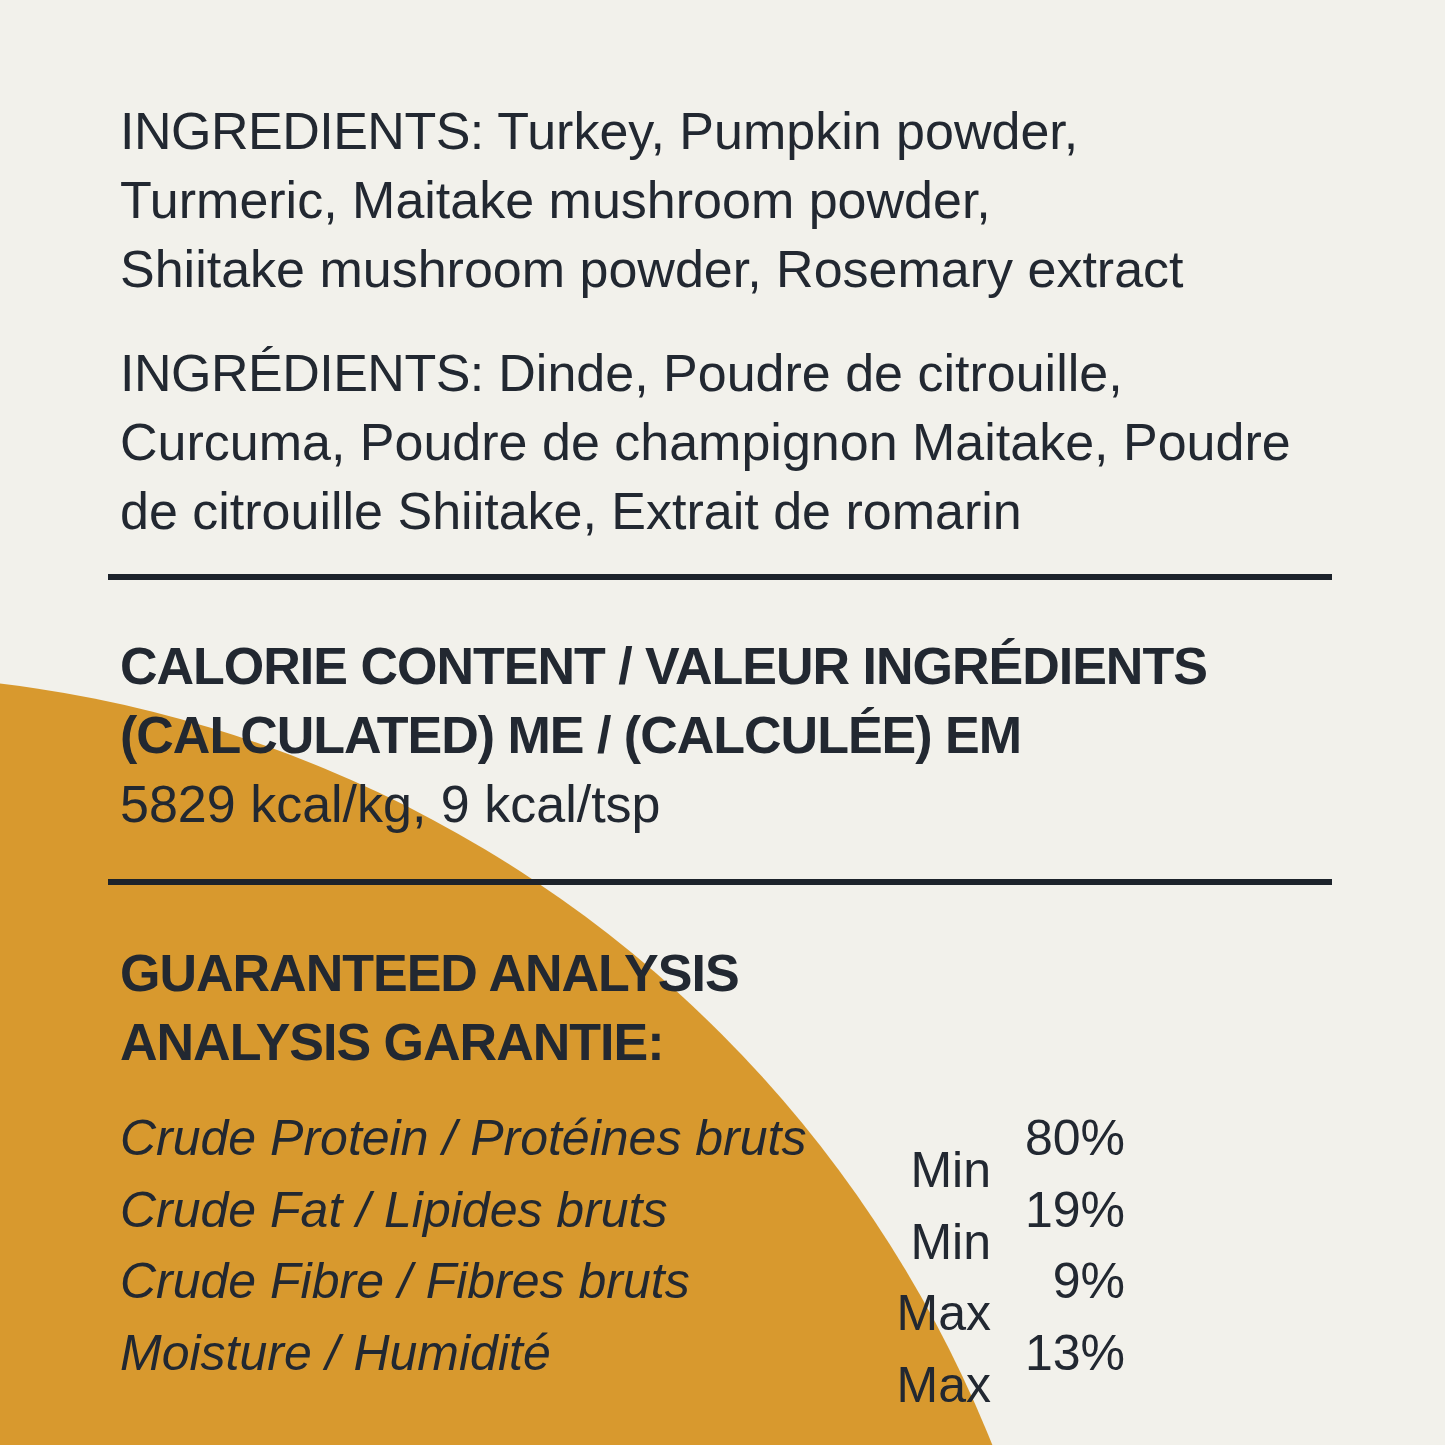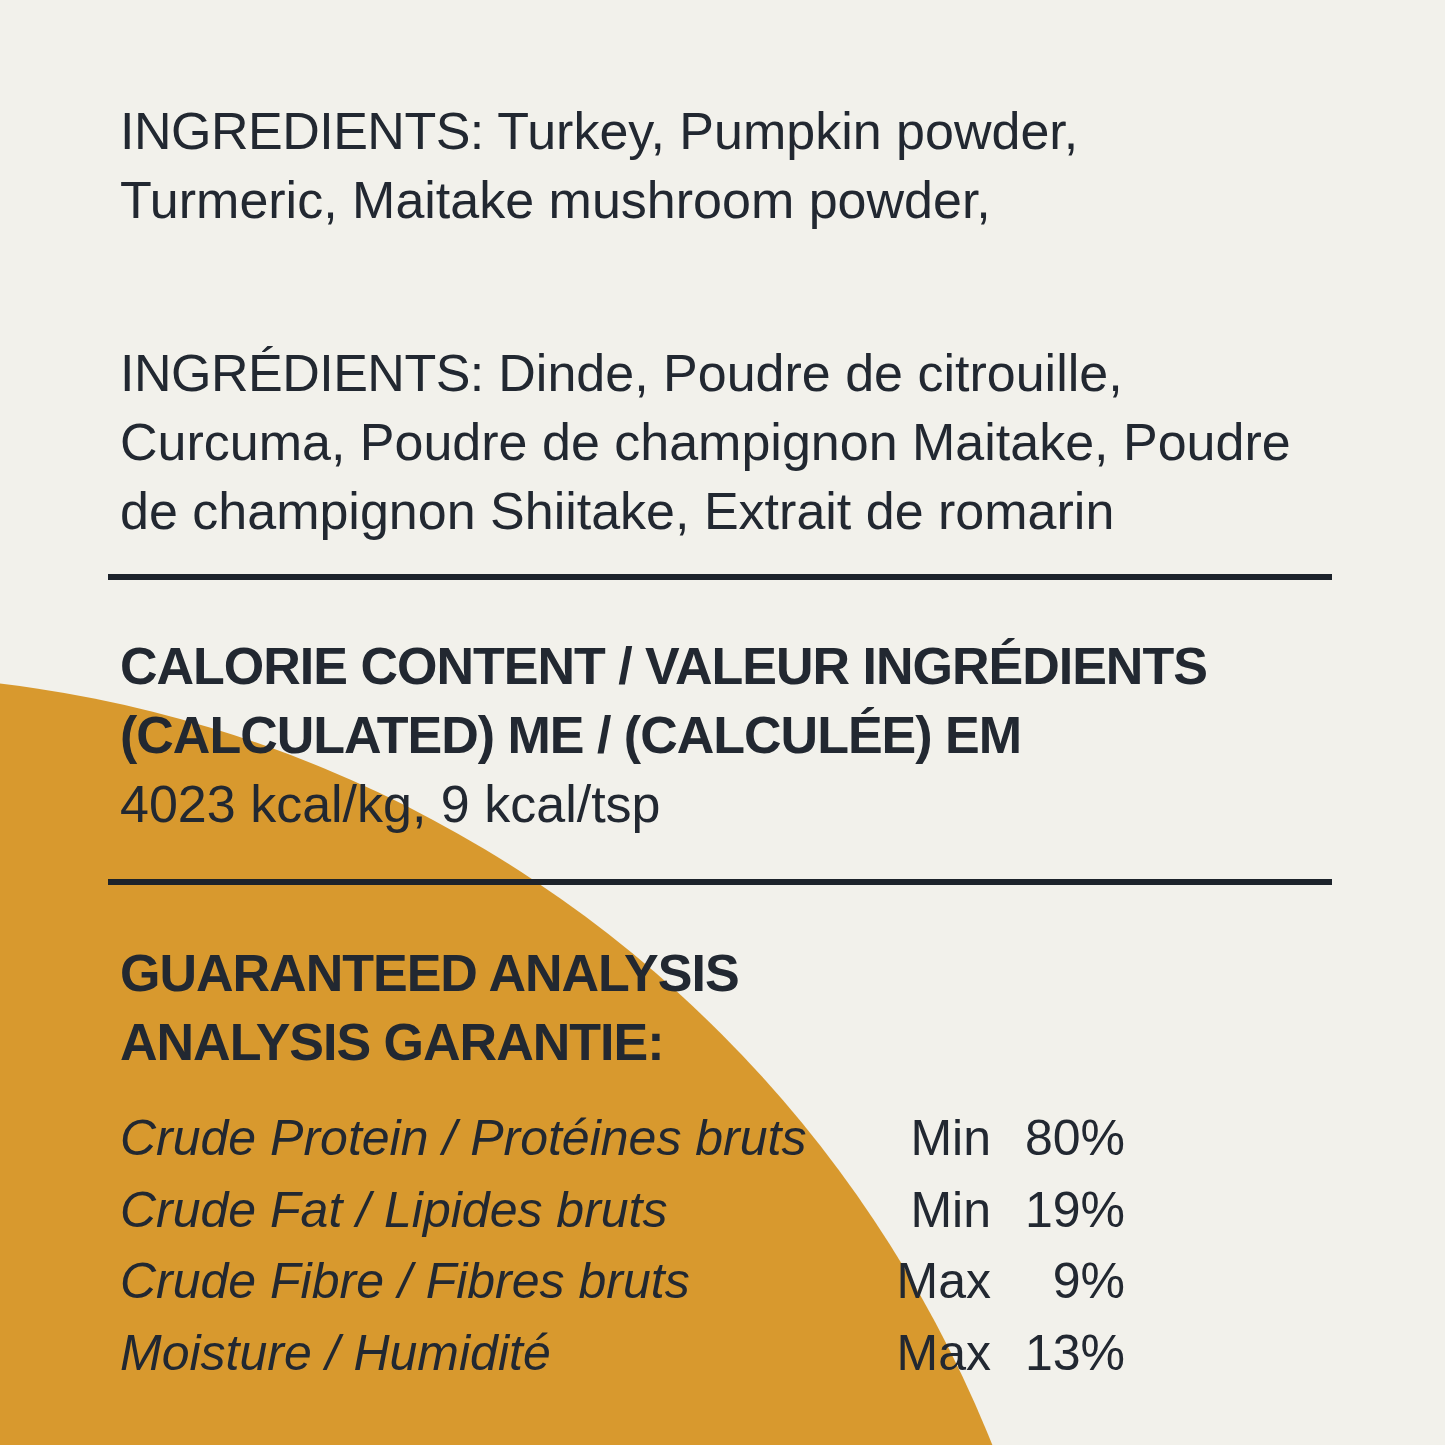--- a/index.html
+++ b/index.html
@@ -63,49 +63,50 @@
     width: 1005px;
     font-size: 50px;
   }
   .arow {
     display: flex;
     height: 71.5px;
     line-height: 71.5px;
     white-space: nowrap;
   }
   .arow .lbl { flex: 1 1 auto; text-align: left; font-style: italic; }
-  .arow .qual { flex: 0 0 103px; text-align: right; }
+  .arow .qual { flex: 0 0 103px; text-align: right; margin-top: 32px; }
   .arow .val { flex: 0 0 134px; text-align: right; }
 </style>
 </head>
 <body>
 
 <div class="canvas">
 
   <div class="circle"></div>
 
   <div class="content">
 
     <div class="block" id="ingredients-en">
       <div><span class="b">INGREDIENTS:</span><span> Turkey, Pumpkin powder,</span></div>
       <div>Turmeric, Maitake mushroom powder,</div>
+      <div>Shiitake mushroom powder, Rosemary extract</div>
     </div>
 
     <div class="block" id="ingredients-fr">
       <div><span class="b">INGRÉDIENTS:</span><span> Dinde, Poudre de citrouille,</span></div>
       <div>Curcuma, Poudre de champignon Maitake, Poudre</div>
-      <div>de champignon Shiitake, Extrait de romarin</div>
+      <div>de citrouille Shiitake, Extrait de romarin</div>
     </div>
 
     <div class="divider" id="divider-1"></div>
 
     <div class="block" id="calorie-block">
       <div class="caps-heading">CALORIE CONTENT / VALEUR INGRÉDIENTS</div>
       <div class="caps-heading">(CALCULATED) ME / (CALCULÉE) EM</div>
-      <div>4023 kcal/kg, 9 kcal/tsp</div>
+      <div>5829 kcal/kg, 9 kcal/tsp</div>
     </div>
 
     <div class="divider" id="divider-2"></div>
 
     <div class="block" id="analysis-heading">
       <div class="caps-heading">GUARANTEED ANALYSIS</div>
       <div class="caps-heading">ANALYSIS GARANTIE:</div>
     </div>
 
     <div id="analysis-table">

